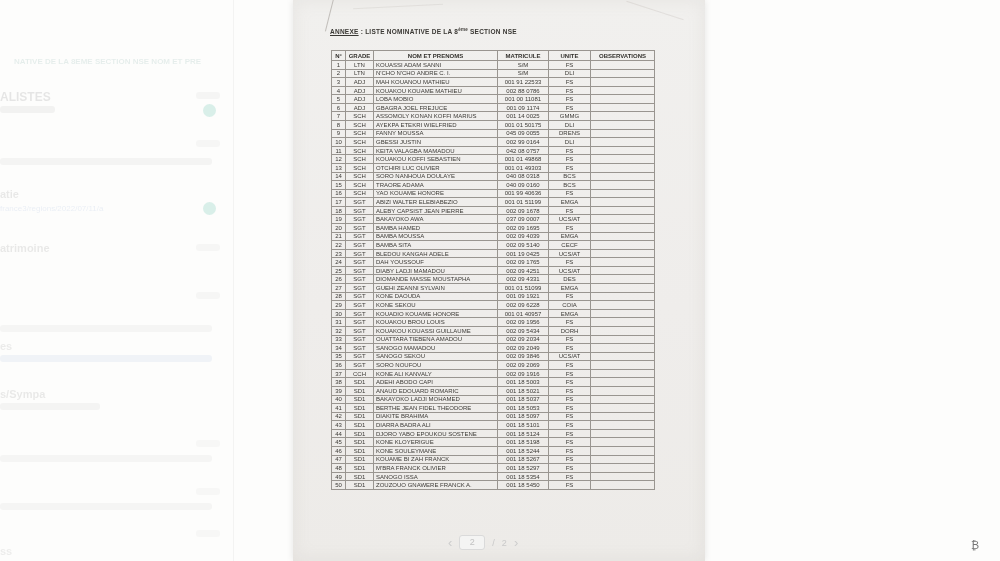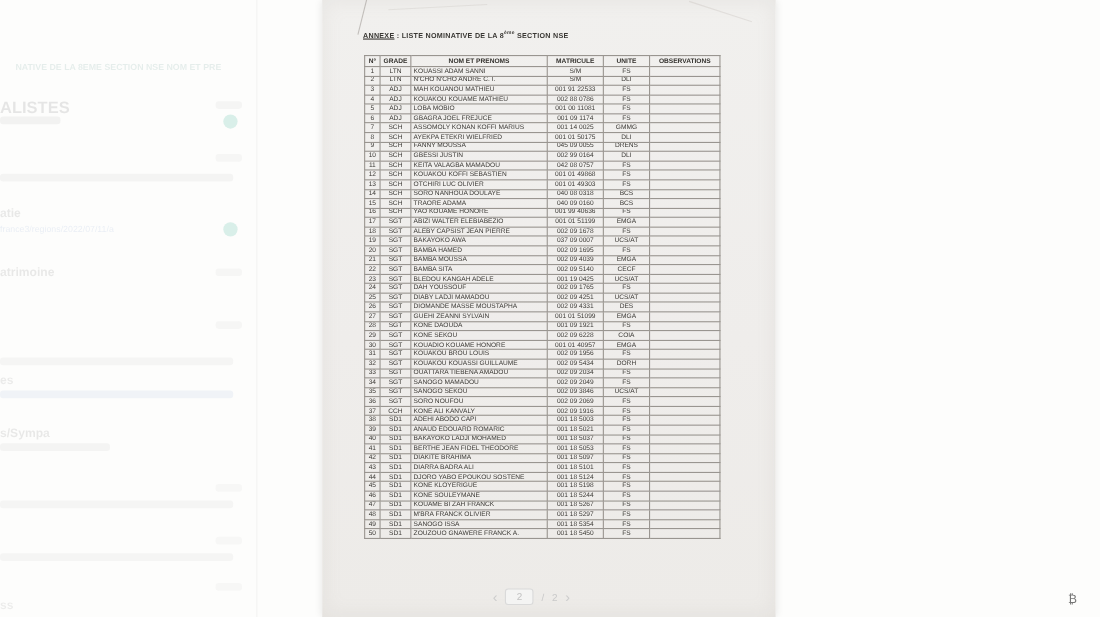--- a/index.html
+++ b/index.html
@@ -53,21 +53,21 @@
                   color:#4a4a4a; opacity:0.75; }
 </style>
 </head>
 <body>
 
 <div class="viewport">
 
   <div class="panel-edge"></div>
   <div id="bg-fragments">
       <div class="frag text" style="left: 14px; top: 57px; opacity: 0.1; color: rgb(31, 110, 98); font-size: 8px; font-weight: 700;">NATIVE DE LA 8EME SECTION NSE  NOM ET PRE</div>
-      <div class="frag text" style="left: 0px; top: 90px; opacity: 0.1; color: rgb(34, 34, 34); font-size: 15px; font-weight: 700;">ALISTES</div>
+      <div class="frag text" style="left: 0px; top: 90px; opacity: 0.1; color: rgb(34, 34, 34); font-size: 12px; font-weight: 700;">ALISTES</div>
       <div class="frag bar" style="left: 196px; top: 92px; opacity: 0.07; width: 24px; height: 7px; background: rgb(136, 136, 136);"></div>
       <div class="frag bar" style="left: 0px; top: 106px; opacity: 0.07; width: 55px; height: 7px; background: rgb(102, 102, 102);"></div>
       <div class="frag badge" style="left: 203px; top: 104px; opacity: 0.16; height: 13px; width: 13px; background: rgb(31, 165, 138);"></div>
       <div class="frag bar" style="left: 196px; top: 140px; opacity: 0.06; width: 24px; height: 7px; background: rgb(136, 136, 136);"></div>
       <div class="frag bar" style="left: 0px; top: 158px; opacity: 0.06; width: 212px; height: 7px; background: rgb(102, 102, 102);"></div>
       <div class="frag text" style="left: 0px; top: 188px; opacity: 0.09; color: rgb(34, 34, 34); font-size: 11px; font-weight: 700;">atie</div>
       <div class="frag text" style="left: 0px; top: 204px; opacity: 0.09; color: rgb(42, 93, 176); font-size: 8px;">france3/regions/2022/07/11/a</div>
       <div class="frag badge" style="left: 203px; top: 202px; opacity: 0.16; height: 13px; width: 13px; background: rgb(31, 165, 138);"></div>
       <div class="frag text" style="left: 0px; top: 242px; opacity: 0.09; color: rgb(34, 34, 34); font-size: 11px; font-weight: 700;">atrimoine</div>
       <div class="frag bar" style="left: 196px; top: 244px; opacity: 0.06; width: 24px; height: 7px; background: rgb(136, 136, 136);"></div>

